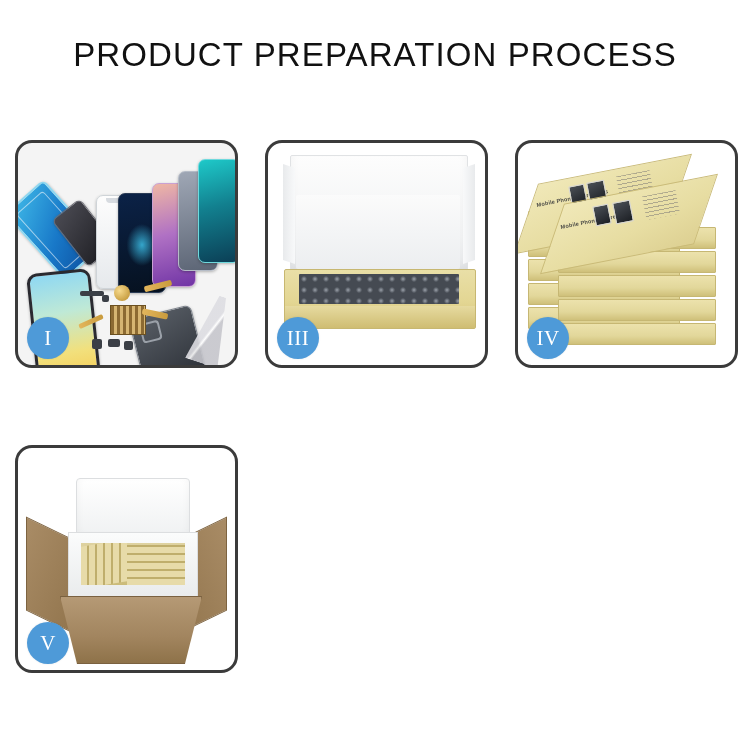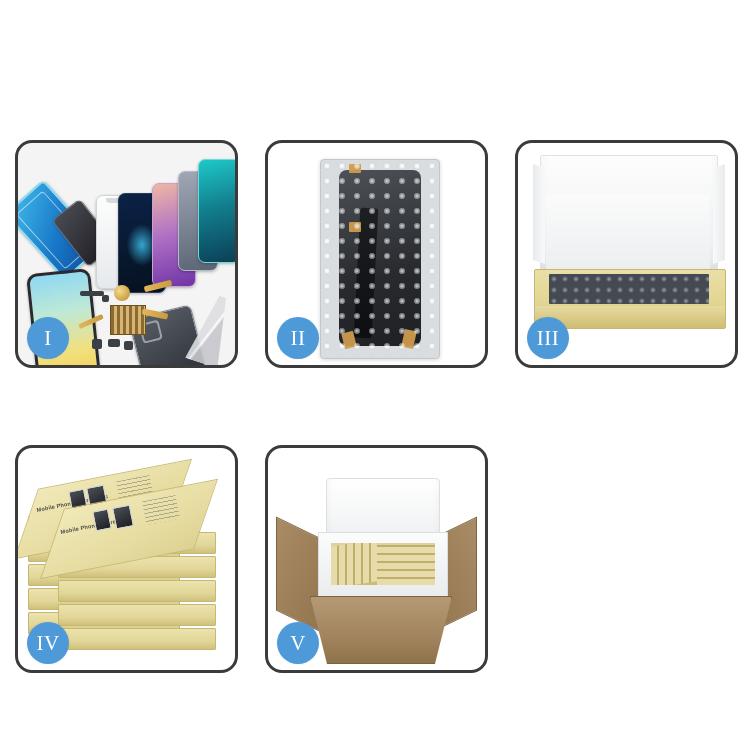--- a/index.html
+++ b/index.html
@@ -403,20 +403,21 @@
     position:absolute; left: 40px; top: 168px; width: 18px; height: 18px;
     background: #9b7f58; opacity:.85; transform: skewY(22deg);
   }
 </style>
 </head>
 <body>
 
 <div id="page">
 
   <div class="header">
+    <h1 class="title">PRODUCT PREPARATION PROCESS</h1>
   </div>
 
   <div class="grid">
 
     <div class="panel p1">
       <div class="panel-inner">
         <div class="ph ph-blue"></div>
         <div class="ph ph-dark-sm"></div>
         <div class="ph ph-glass"></div>
         <div class="ph ph-dark1"></div>
@@ -433,34 +434,20 @@
         <div class="chip" style="left:106px; top:198px; width:9px; height:9px;"></div>
         <div class="chip" style="left:84px; top:152px; width:7px; height:7px;"></div>
         <div class="flex-cable" style="left:126px; top:140px; width:28px; height:6px; transform:rotate(-14deg);"></div>
         <div class="flex-cable" style="left:124px; top:168px; width:26px; height:6px; transform:rotate(12deg);"></div>
         <div class="flex-cable" style="left:60px; top:176px; width:26px; height:5px; transform:rotate(-24deg);"></div>
         <div class="tweezer"></div>
       </div>
       <div class="badge">I</div>
     </div>
 
-    <div class="panel p2">
-      <div class="panel-inner">
-        <div class="bag">
-          <div class="bag-screen"></div>
-          <div class="bag-flex"></div>
-          <div class="bag-tape" style="left:28px; top:4px; width:12px; height:9px;"></div>
-          <div class="bag-tape" style="left:28px; top:62px; width:12px; height:10px;"></div>
-          <div class="bag-tape" style="left:22px; top:172px; width:12px; height:16px; transform:rotate(-14deg);"></div>
-          <div class="bag-tape" style="left:82px; top:170px; width:12px; height:18px; transform:rotate(12deg);"></div>
-          <div class="bag-overlay"></div>
-        </div>
-      </div>
-      <div class="badge">II</div>
-    </div>
 
     <div class="panel p3">
       <div class="panel-inner">
         <div class="box3-lid"></div>
         <div class="box3-foam"></div>
         <div class="box3-tray">
           <div class="box3-inner"></div>
           <div class="box3-front"></div>
         </div>
       </div>

